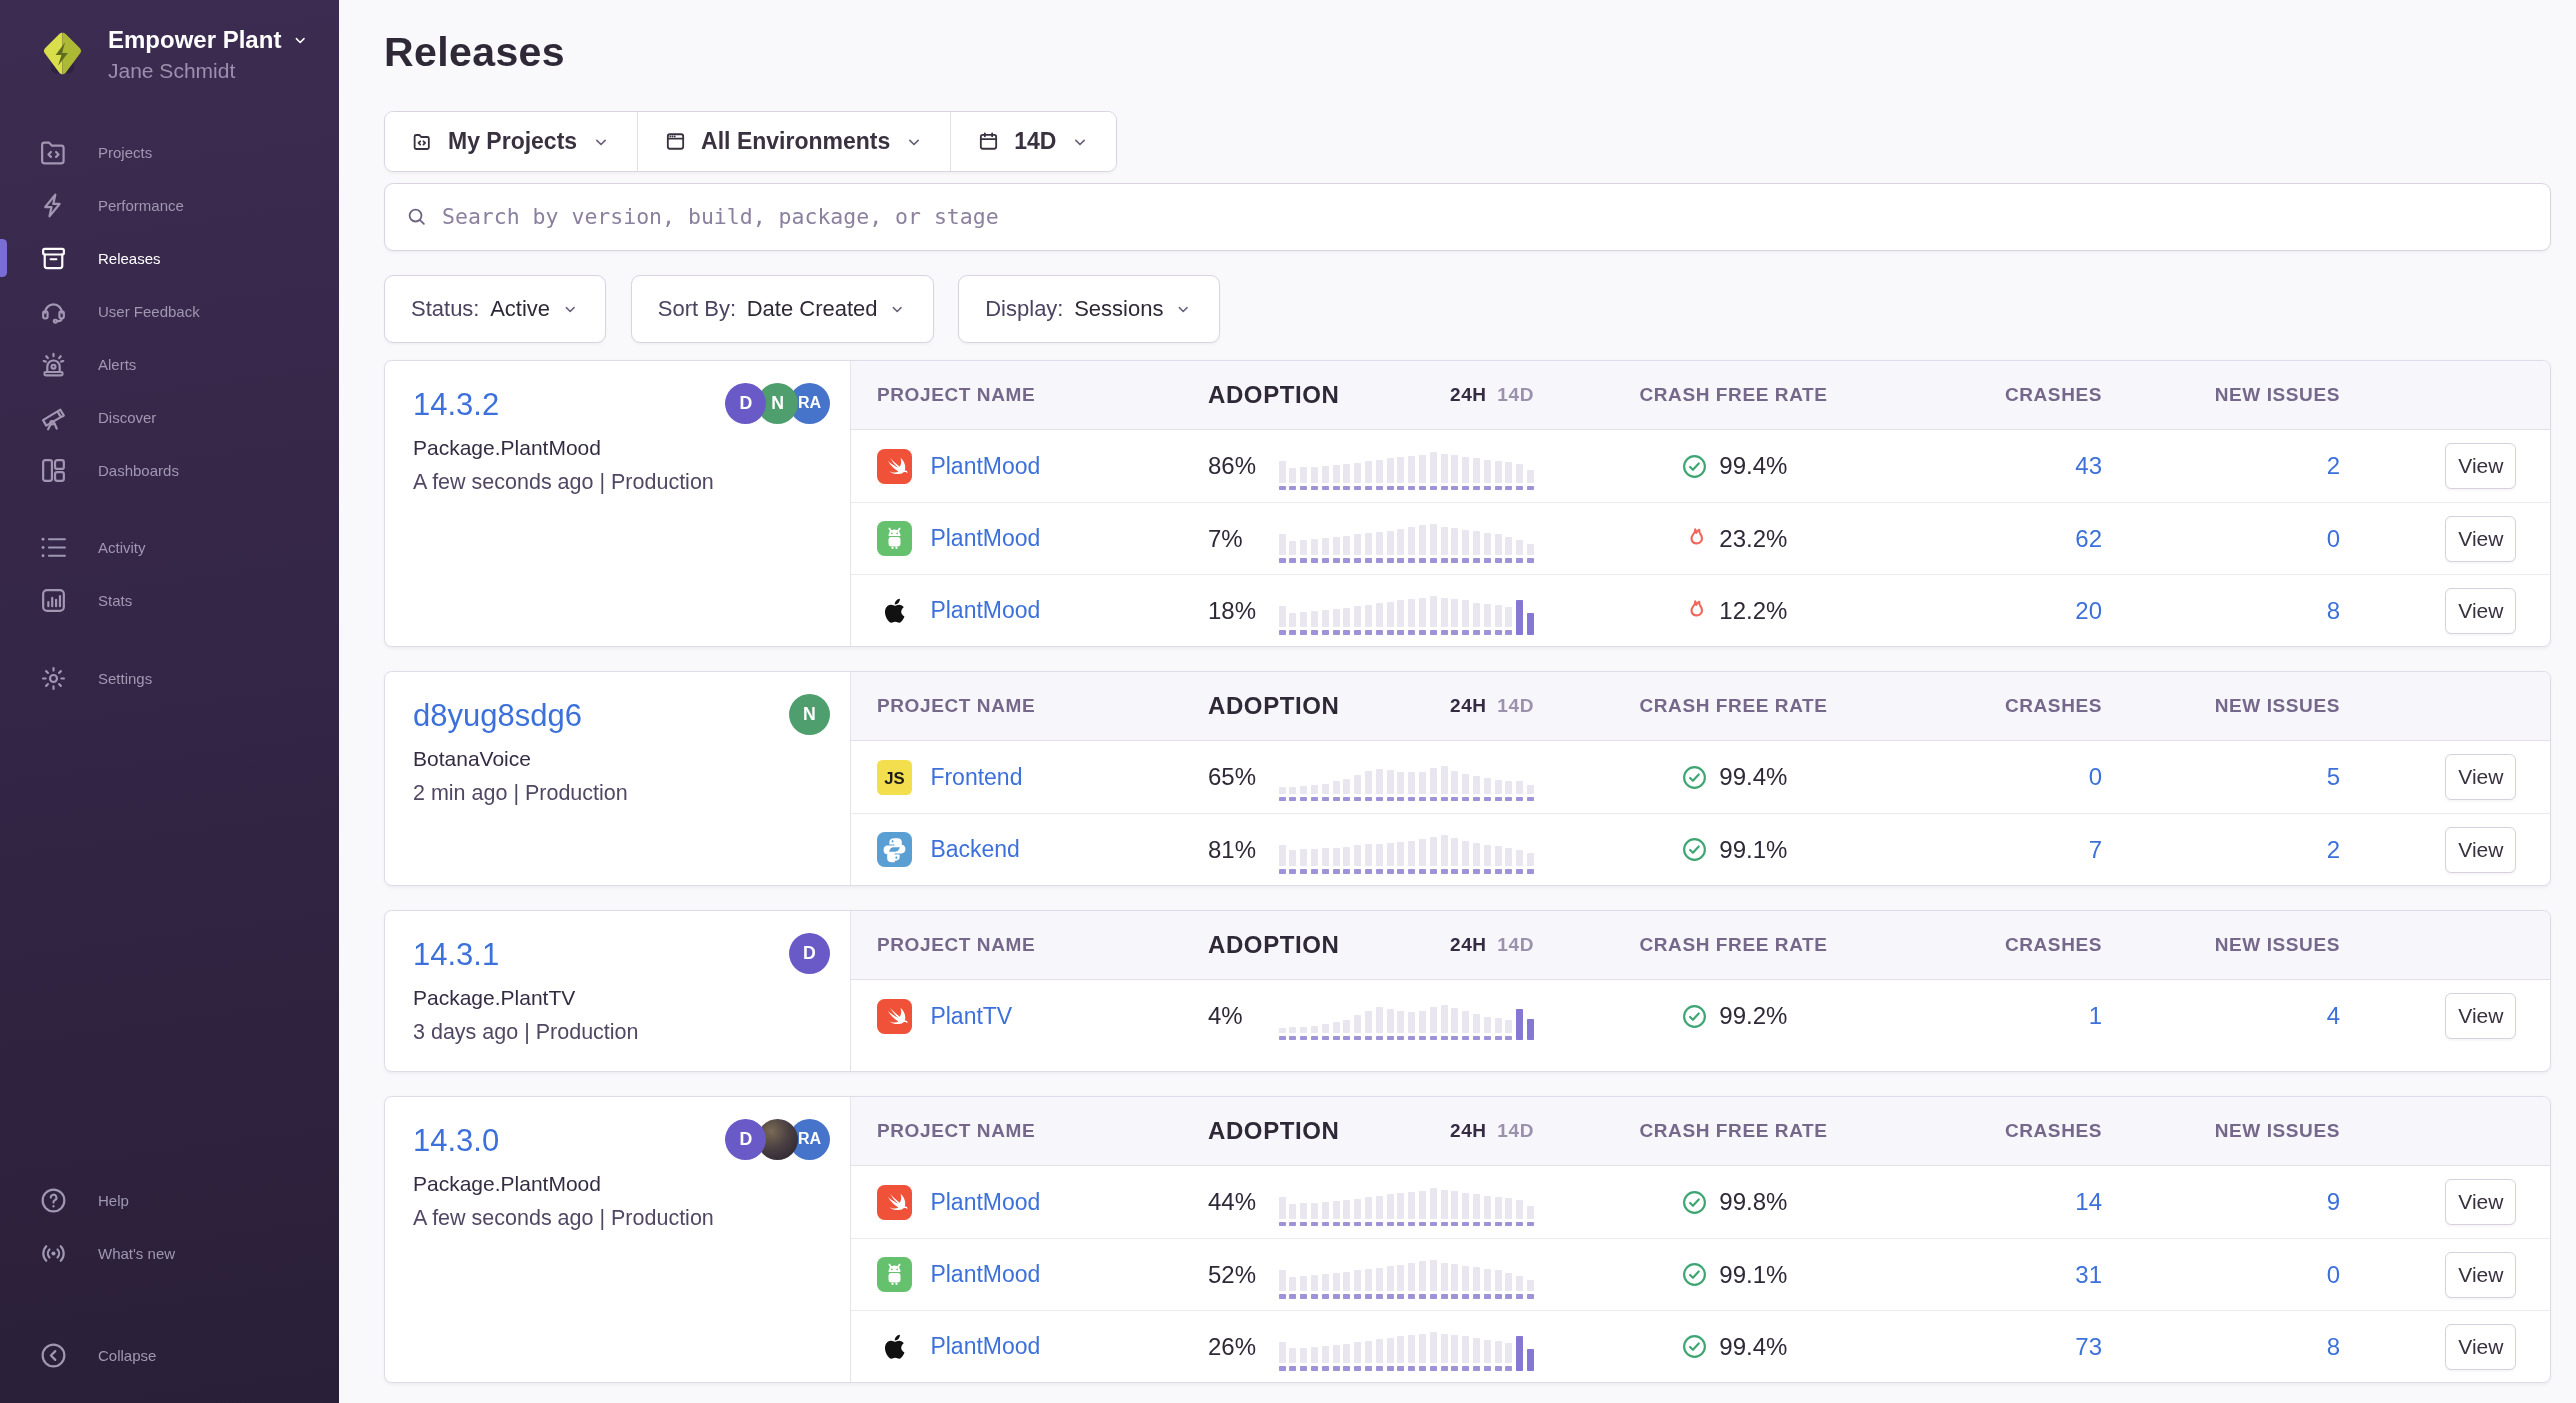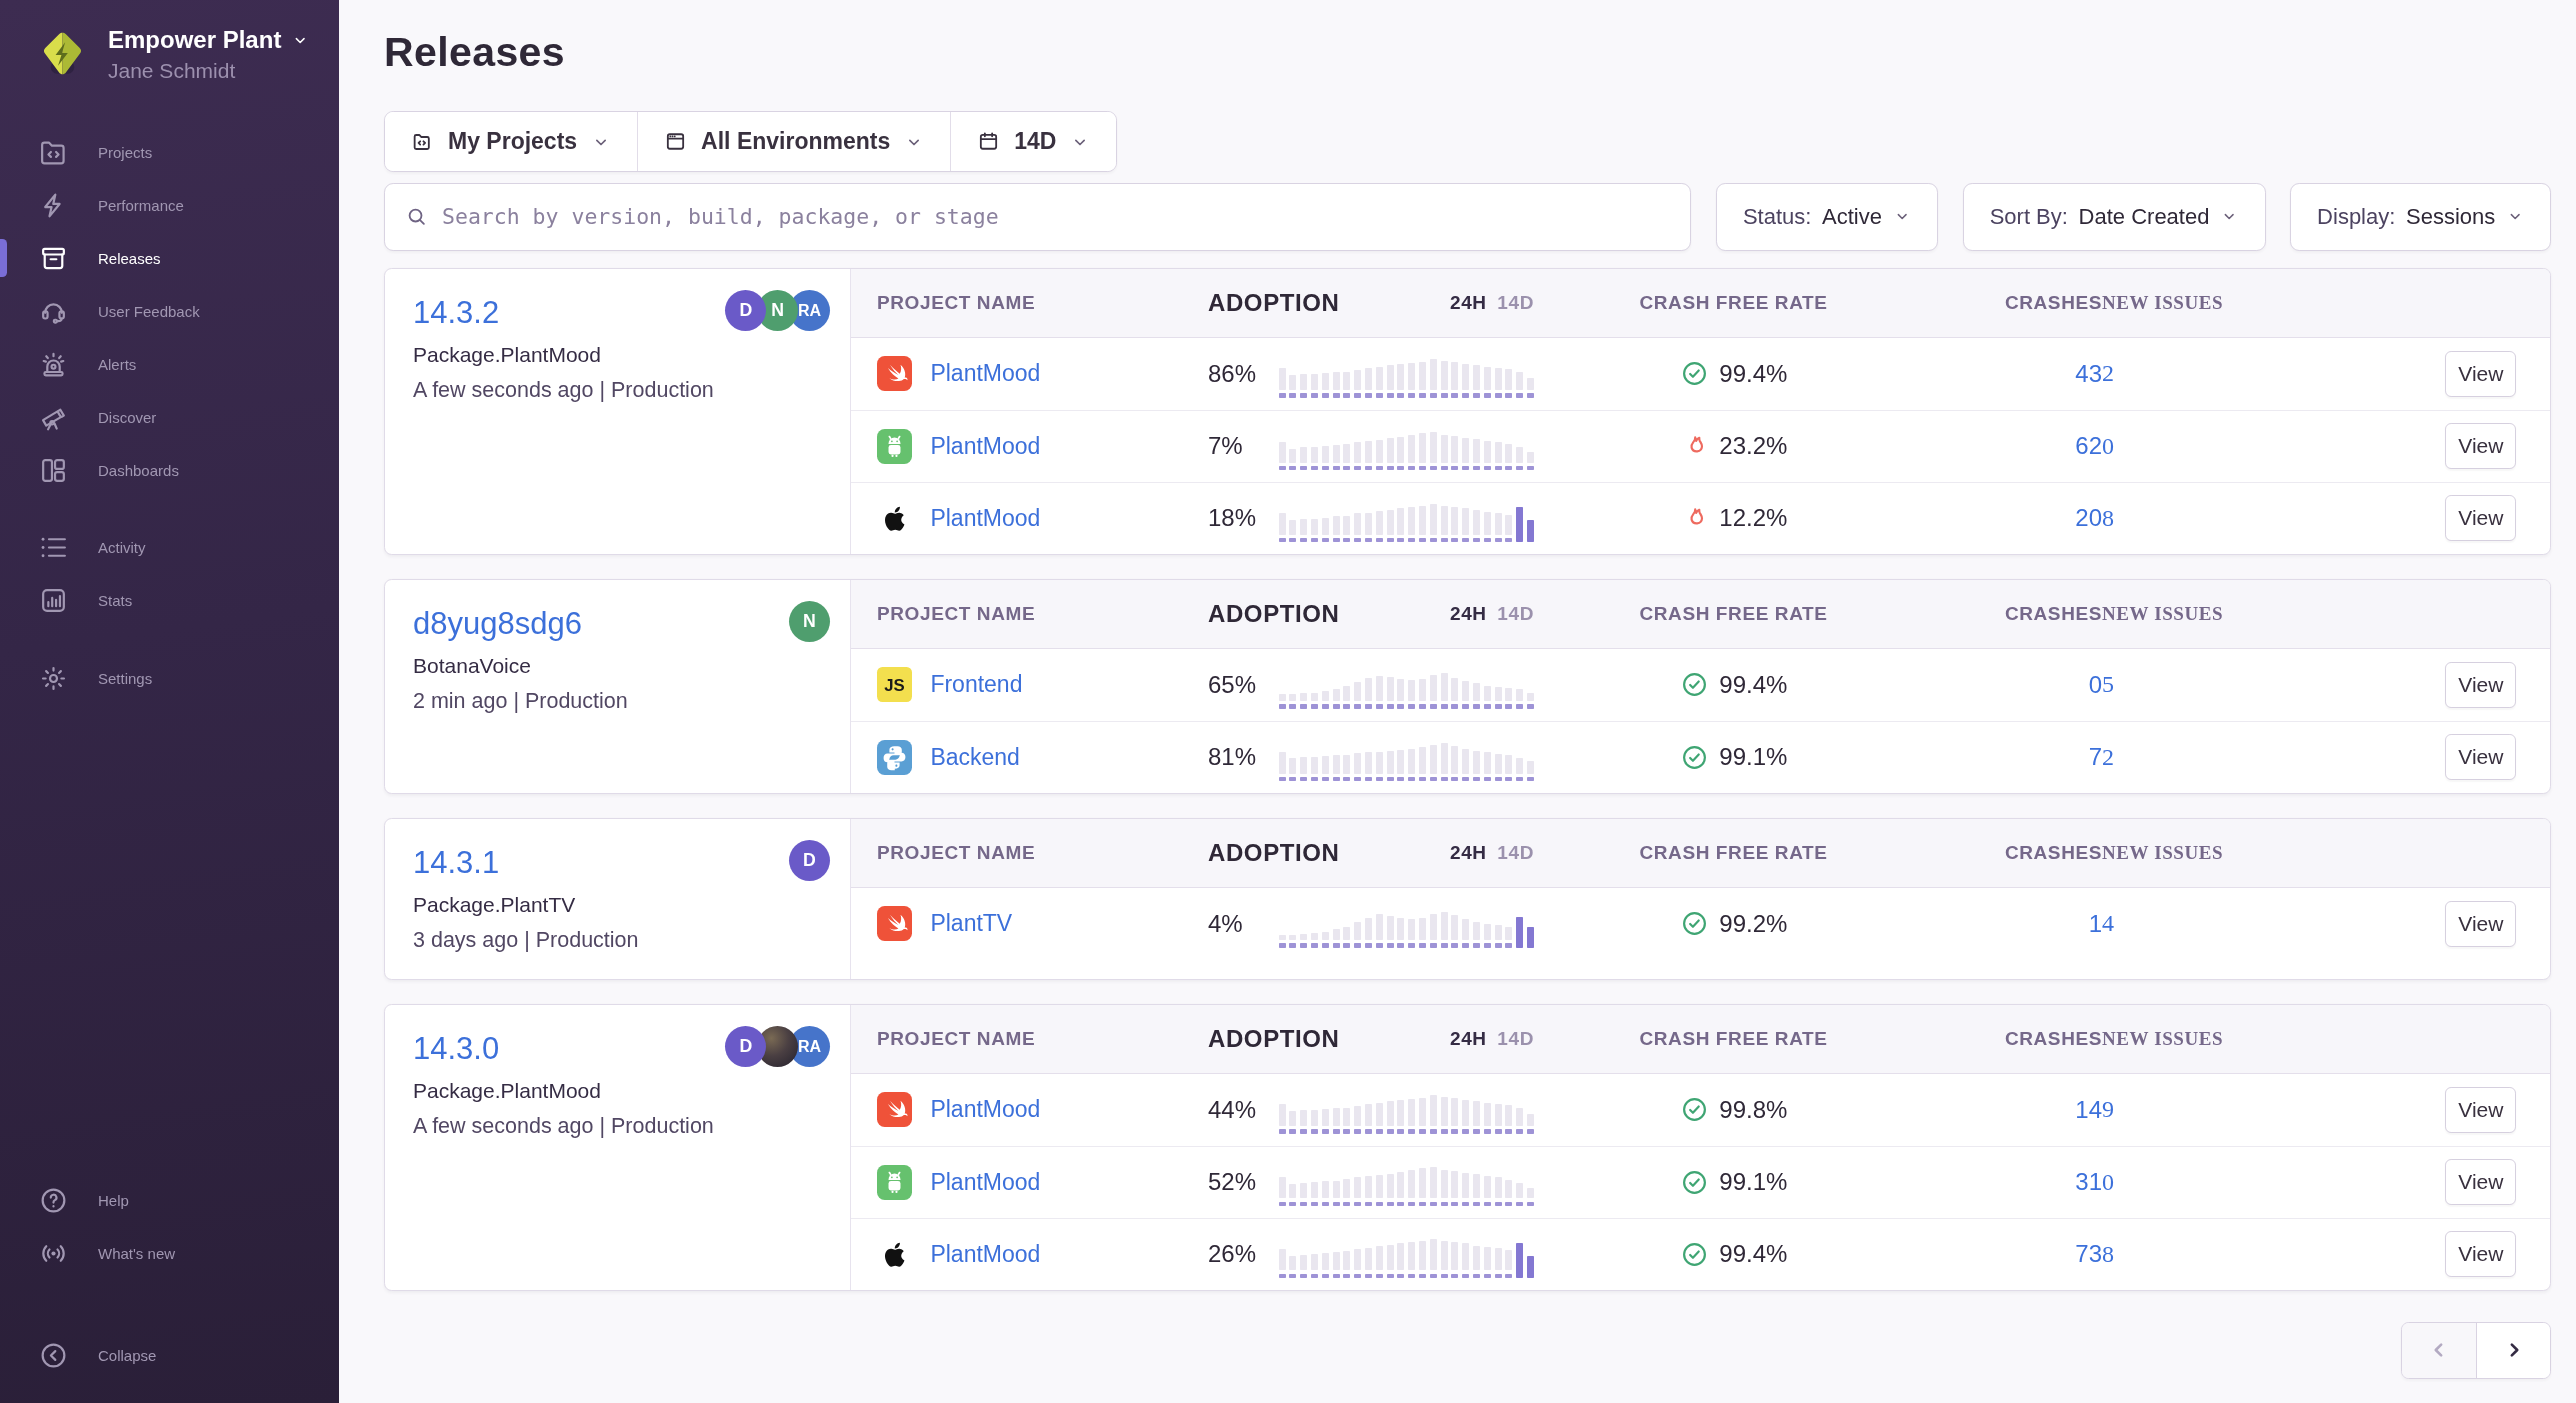--- a/index.html
+++ b/index.html
@@ -50,21 +50,21 @@
     overflow:hidden;
   }
   .seg-btn {
     display:flex; align-items:center; gap:14px; padding:0 26px;
     font-size:23px; font-weight:bold; color:#39313f; cursor:pointer; background:#fff; border:none;
     font-family:inherit;
   }
   .seg-btn + .seg-btn { border-left:0.8px solid #e2dde9; }
   .seg-btn .chev { color:#6b6079; }
 
-  .controls-row { margin-top:10.7px; display:flex; gap:24.6px; }
+  .controls-row { margin-top:10.7px; display:flex; gap:24.6px;flex-direction:column; }
   .search-wrap {
     flex:1 1 auto; height:68px; background:#fff; border:0.8px solid #d9d3e2; border-radius:9.2px;
     display:flex; align-items:center; padding:0 20px; gap:14px; box-shadow:0 1.5px 2.3px rgba(47,40,55,.04);
   }
   .search-wrap svg { color:#6e6383; }
   .search-input {
     flex:1; border:none; outline:none; font-family:"DejaVu Sans Mono", monospace;
     font-size:21.5px; color:#39313f; background:transparent;
   }
   .search-input::placeholder { color:#8b819e; }
@@ -101,21 +101,21 @@
     font-size:19px; font-weight:bold; letter-spacing:0.6px; color:#75688a; text-transform:uppercase;
   }
   .trow { height:72px; display:flex; align-items:center; font-size:23px; }
   .trow + .trow { border-top:0.8px solid #eceaf1; }
 
   .col-project { width:357px; flex:none; padding-left:26px; display:flex; align-items:center; gap:18.4px; overflow:hidden; }
   .col-adopt { width:68px; flex:none; font-size:24px; color:#2f2837; }
   .col-spark { width:258px; flex:none; display:flex; justify-content:flex-end; }
   .col-crash { width:399px; flex:none; display:flex; align-items:center; justify-content:center; gap:10.7px; }
   .col-crashes { width:169px; flex:none; text-align:right; }
-  .col-new { width:238px; flex:none; text-align:left;font-family:Liberation Serif, serif; }
+  .col-new { width:238px; flex:none; text-align:right; }
   .col-view { flex:1 1 auto; display:flex; justify-content:flex-end; padding-right:34px; }
 
   .thead .col-spark { font-size:19px; gap:10.7px; }
   .thead .hdr-24h { color:#352c44; cursor:pointer; }
   .thead .hdr-14d { color:#9b91ad; font-weight:bold; cursor:pointer; }
 
   .tile { width:35px; height:35px; border-radius:7.7px; flex:none; display:flex; align-items:center; justify-content:center; }
   .tile svg, .plat-bare svg { width:35px; height:35px; display:block; }
   .plat-bare { width:35px; height:35px; flex:none; }
   .proj-link { color:#3c70da; cursor:pointer; white-space:nowrap; }

